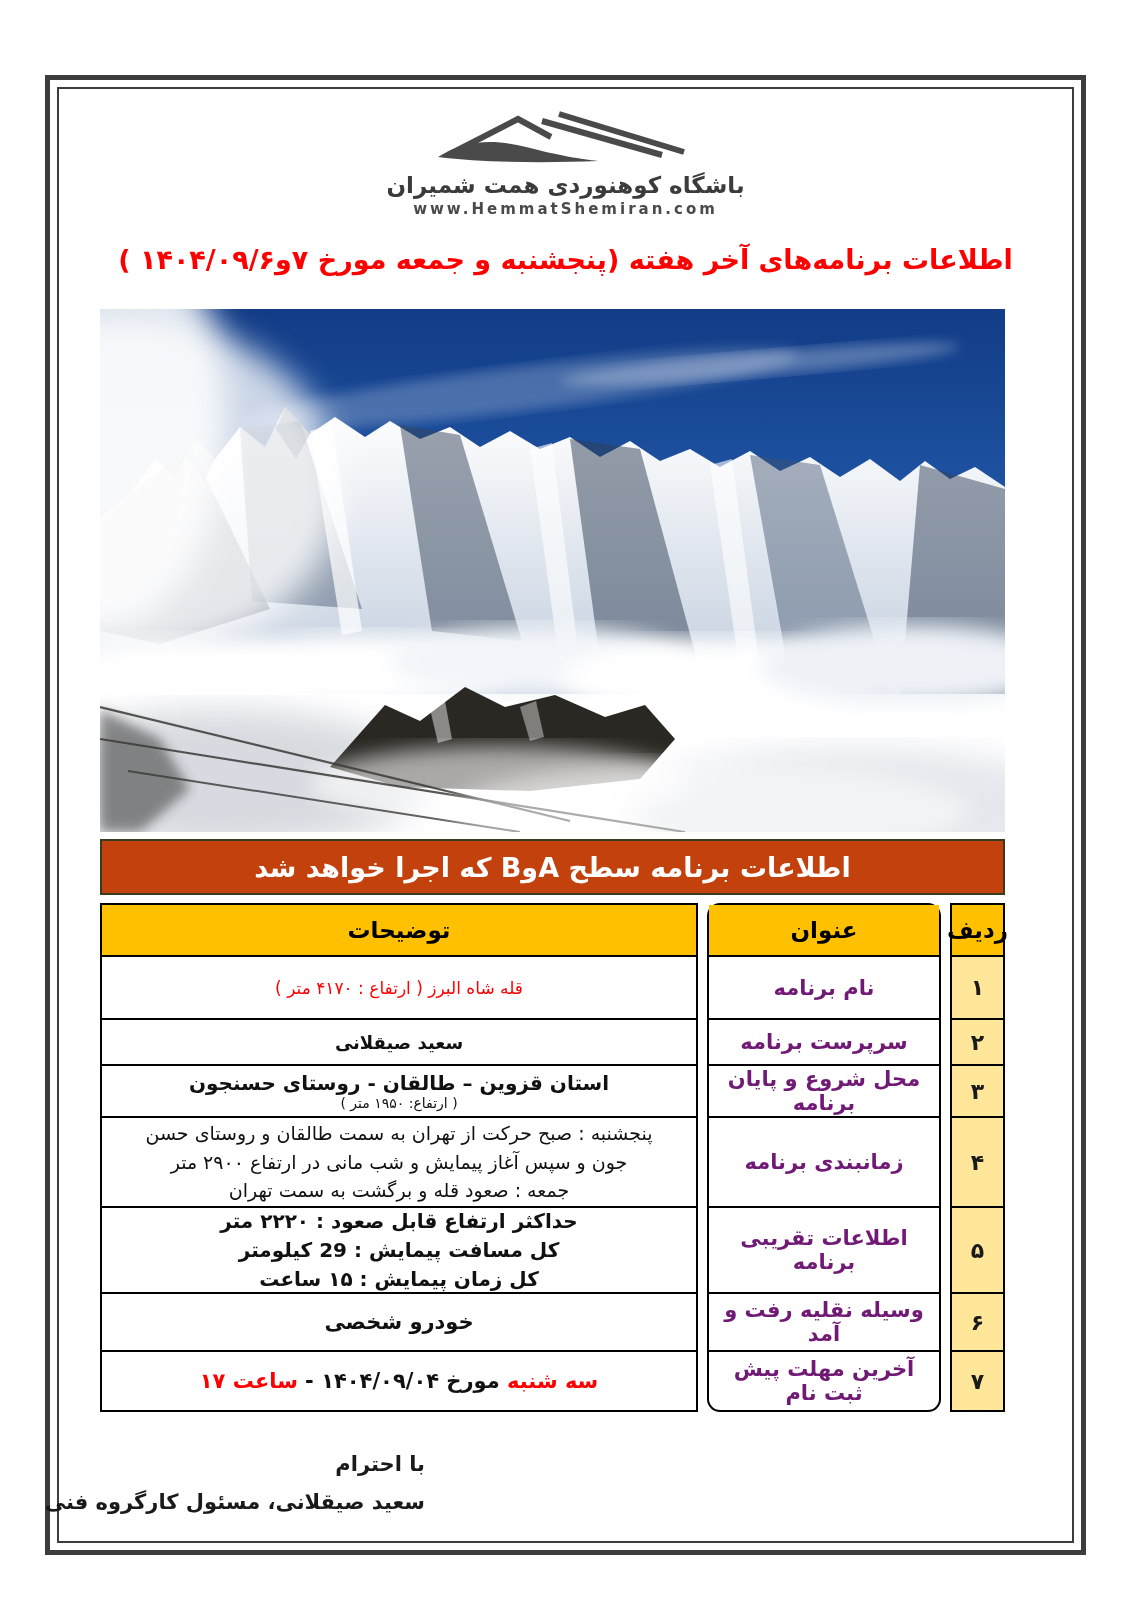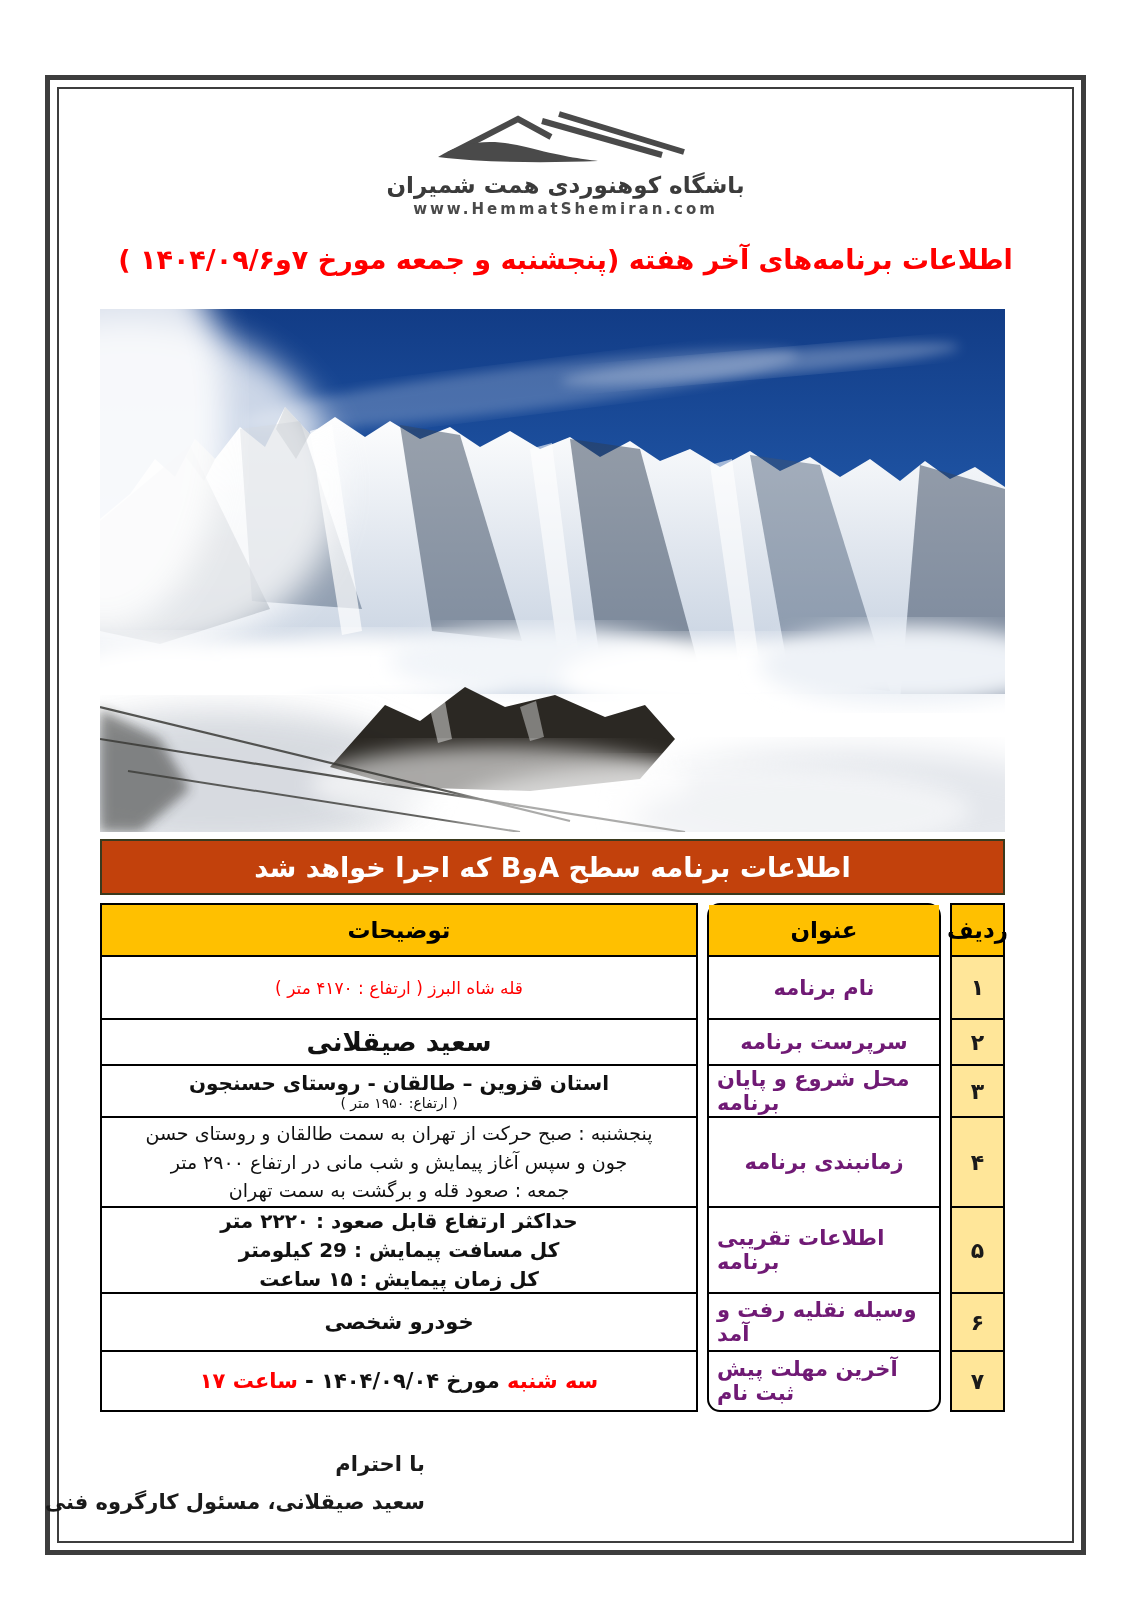--- a/index.html
+++ b/index.html
@@ -31,33 +31,33 @@
     background:#c2410c;border:2px solid #3a3a1e;box-sizing:border-box;
     display:flex;align-items:center;justify-content:center;
     direction:rtl;color:#ffffff;font-weight:bold;font-size:27px;}
 
   
   .club-table{position:absolute;top:871px;left:100px;width:905px;
     display:flex;direction:rtl;gap:9px;box-sizing:border-box;}
   .tcol{display:flex;flex-direction:column;border:2px solid #000;box-sizing:border-box;background:#fff;}
   .tcol .cell{border-top:2px solid #000;box-sizing:border-box;
     display:flex;flex-direction:column;align-items:center;justify-content:center;
-    direction:rtl;text-align:left;padding:2px 8px;}
+    direction:rtl;text-align:center;padding:2px 8px;}
   .tcol .cell:first-child{border-top:none;}
   .col-no{width:55px;flex:none;}
   .col-title{width:234px;flex:none;border-radius:13px;}
   .col-desc{flex:1;}
   
   .rh-h{height:50px;} .rh-1{height:63px;} .rh-2{height:46px;} .rh-3{height:52px;}
   .rh-4{height:90px;} .rh-5{height:86px;} .rh-6{height:58px;} .rh-7{height:60px;}
   .cell.head{background:#ffc000;font-weight:bold;font-size:23px;color:#000;}
   .col-no .cell.body{background:#ffe699;font-weight:bold;font-size:22px;color:#1a1a1a;}
   .col-title .cell.body{font-size:21px;font-weight:700;color:#701a75;}
   .desc-1{color:#ff0000;font-weight:normal;font-size:17px;}
-  .desc-2{font-weight:bold;font-size:26px;color:#111;}
+  .desc-2{font-weight:bold;font-size:18px;color:#111;}
   .desc-3{font-weight:bold;font-size:20px;color:#111;}
   .desc-3 .note{font-weight:400;font-size:14px;}
   .desc-4{font-weight:400;font-size:19px;color:#111;line-height:1.5;}
   .desc-5{font-weight:bold;font-size:20px;color:#111;line-height:1.45;}
   .desc-6{font-weight:bold;font-size:21px;color:#111;}
   .desc-7{font-weight:bold;font-size:21px;}
   .desc-7 .red{color:#ff0000;}
   .desc-7 .blk{color:#111;}
 
   

